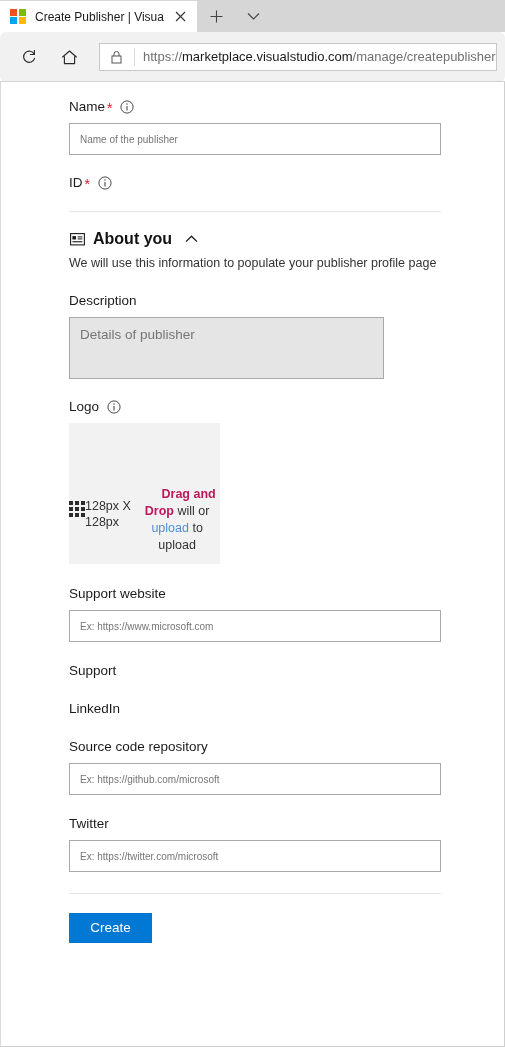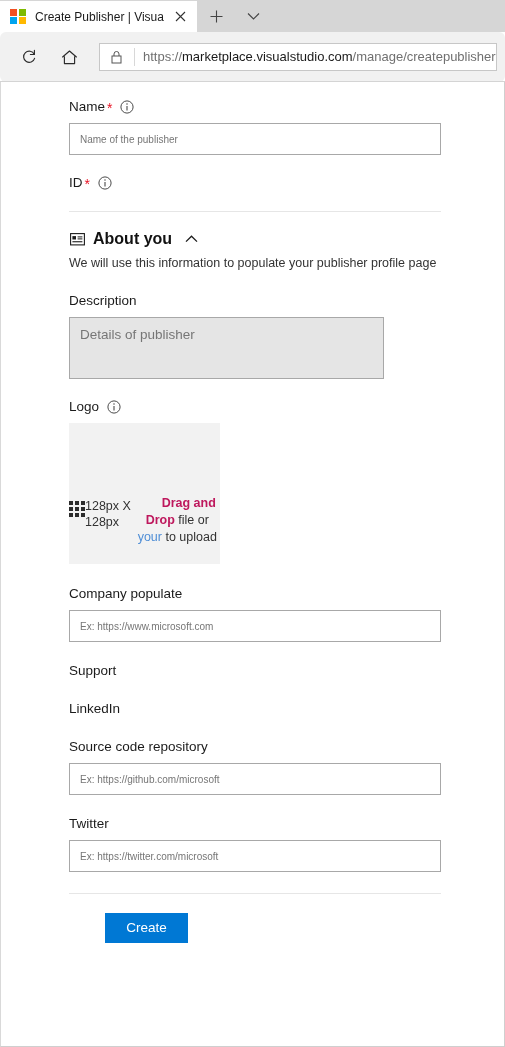--- a/index.html
+++ b/index.html
@@ -330,21 +330,20 @@
   }
   .btn {
     height: 30px;
     min-width: 83px;
     font-family: "Liberation Sans", sans-serif;
     font-size: 13.5px;
     border: none;
     cursor: pointer;
     padding: 0 16px;
     line-height: 30px;
-    margin-left: 36px;
   }
   .btn-primary { background: #0078d4; color: #ffffff; }
   .btn-secondary { background: #f3f2f1; color: #1b1b1b; }
 </style>
 </head>
 <body>
 
 <div class="browser-window">
 
   <div class="tab-strip">
@@ -480,29 +479,29 @@
               <i></i>
               <i></i>
               <i></i>
               <i></i>
               <i></i>
               <i></i>
               <i></i>
           </span>
           <div class="dz-dims">128px X 128px</div>
           <div class="dz-cta">
-            <b>Drag and Drop</b><span> file or</span><br>
-            <span class="dz-link">your</span><span> to upload</span>
+            <b>Drag and Drop</b><span> will or</span><br>
+            <span class="dz-link">upload</span><span> to upload</span>
           </div>
         </div>
       </div>
 
       <div class="field" style="margin-top:21px;">
         <div class="field-label">
-          <span>Company populate</span>
+          <span>Support website</span>
         </div>
         <input class="text-input" type="text" value="" placeholder="Ex: https://www.microsoft.com" style="">
       </div>
 
       <div class="field" style="margin-top:20px;">
         <div class="field-label">
           <span>Support</span>
         </div>
       </div>
 

